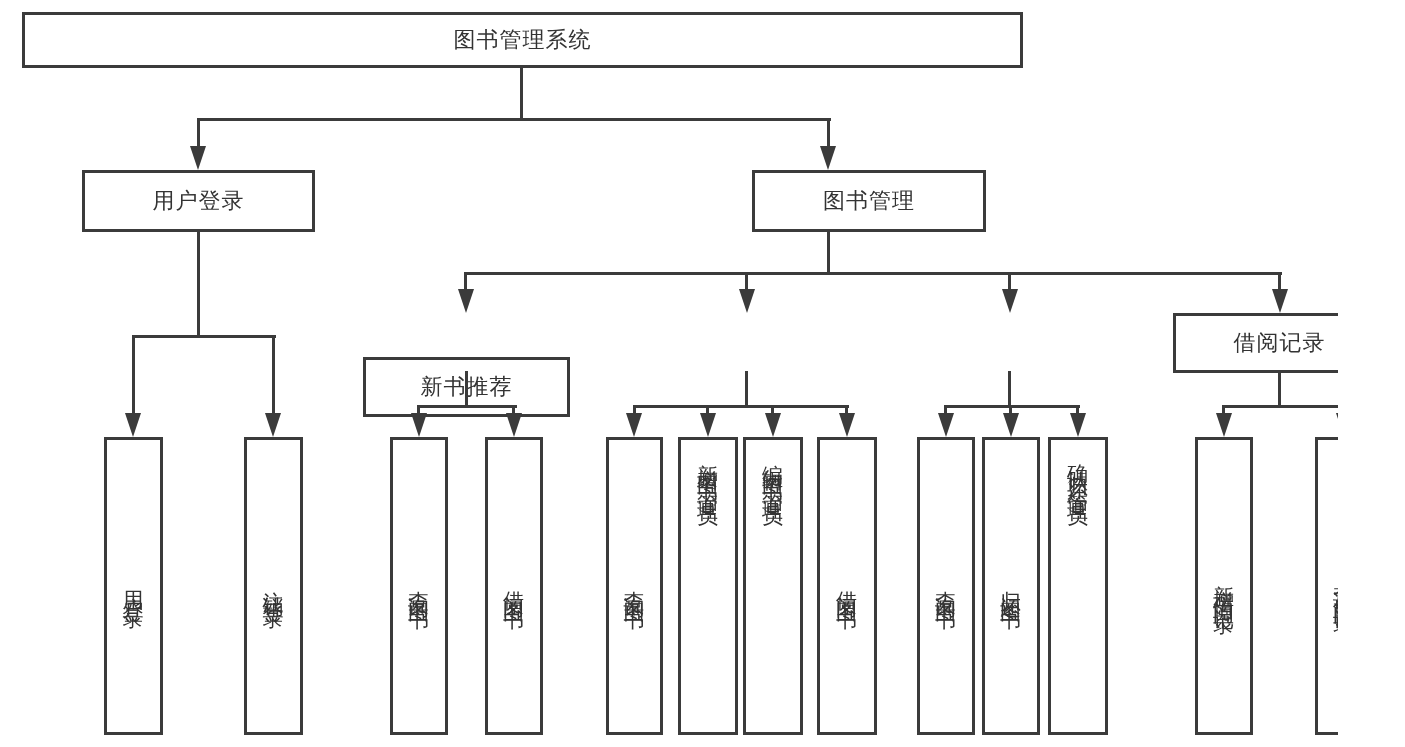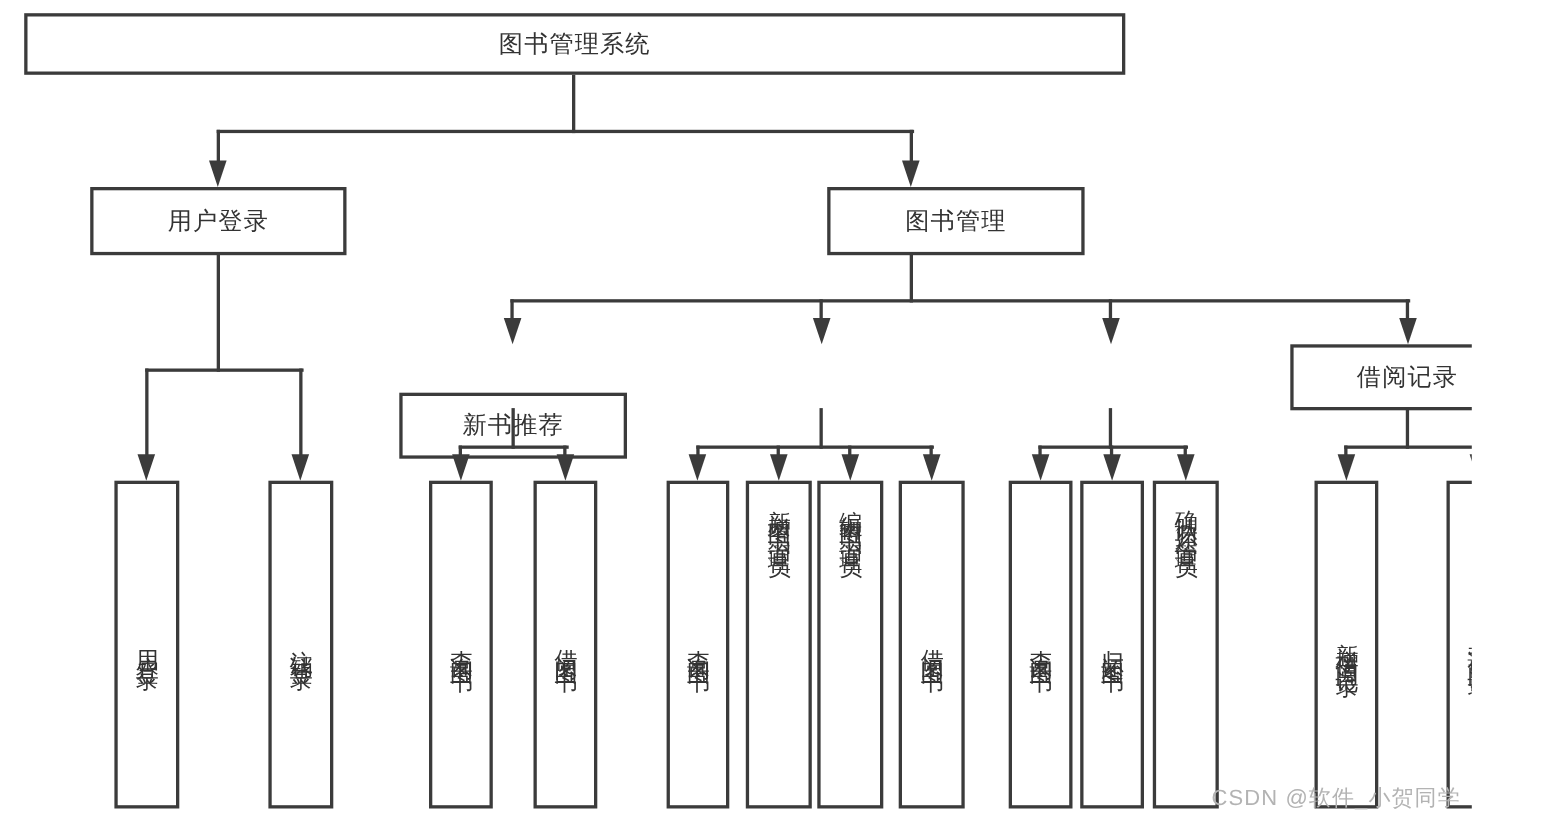--- a/index.html
+++ b/index.html
@@ -131,15 +131,14 @@
   <div class="node vnode top" style="left:743px;top:437px;width:60px;height:298px;">编辑图书（管理员）</div>
   <div class="node vnode" style="left:817px;top:437px;width:60px;height:298px;">借阅图书</div>
 
   <div class="node vnode" style="left:917px;top:437px;width:58px;height:298px;">查询图书</div>
   <div class="node vnode" style="left:982px;top:437px;width:58px;height:298px;">归还图书</div>
   <div class="node vnode top" style="left:1048px;top:437px;width:60px;height:298px;">确认归还（管理员）</div>
 
   <div class="node vnode" style="left:1195px;top:437px;width:58px;height:298px;">新增借阅记录</div>
   <div class="node vnode" style="left:1315px;top:437px;width:58px;height:298px;">查询借阅记录</div>
 
-  <div class="watermark">CSDN @软件_小贺同学</div>
 
 </div>
 
 </body></html>

